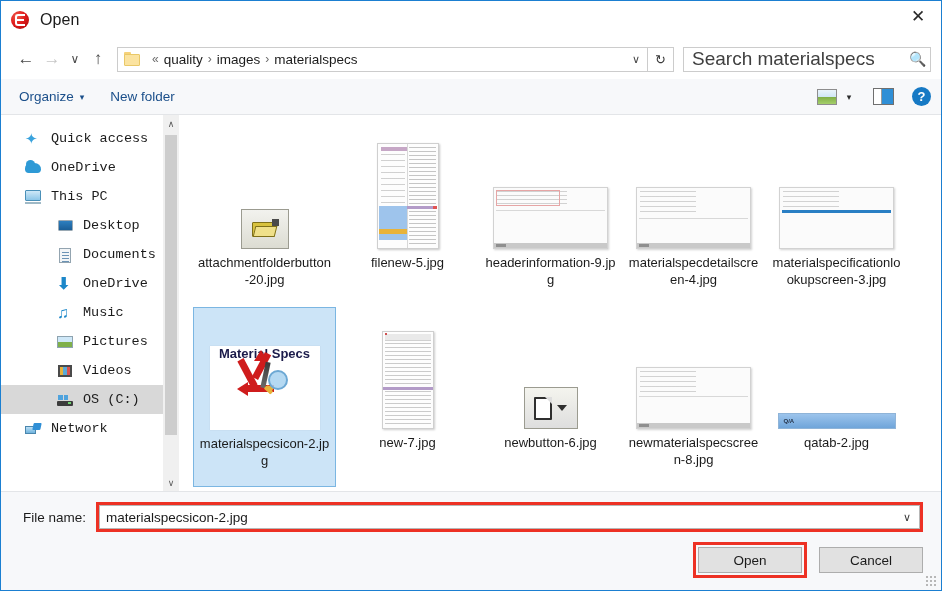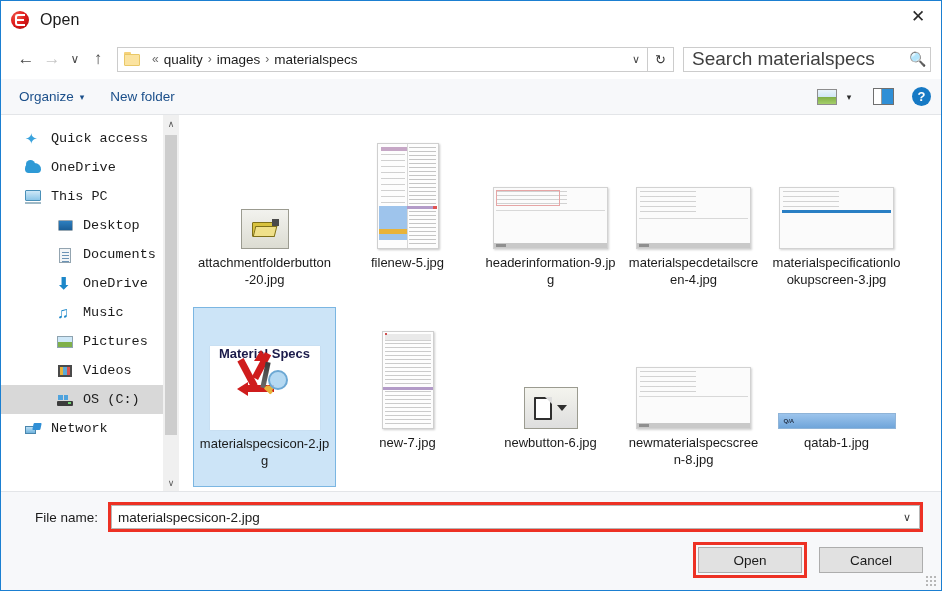--- a/index.html
+++ b/index.html
@@ -669,21 +669,21 @@
   .th-tab span {
     font-size: 6px;
     color: #24334a;
     font-weight: bold;
   }
 
   
   .footer {
     flex: 0 0 auto;
     background: #f7f8fa;
-    padding: 10px 18px 12px 34px;
+    padding: 10px 18px 12px 22px;
     box-sizing: border-box;
     position: relative;
   }
   .filename-row {
     display: flex;
     align-items: center;
     height: 30px;
   }
   .filename-label {
     font-size: 13.5px;
@@ -1020,21 +1020,21 @@
             </div>
           <div class="fname">newmaterialspecscreen-8.jpg</div>
         </div>
 
         <div class="file-cell">
           <div class="thumb-wrap">
               <div class="th-tab">
             <span>Q/A</span>
           </div>
             </div>
-          <div class="fname">qatab-1.jpg</div>
+          <div class="fname">qatab-2.jpg</div>
         </div>
       </div>
 
     </div>
   </div>
 
   <div class="footer">
     <div class="filename-row">
       <div class="filename-label">File name:</div>
       <div class="fn-highlight">

